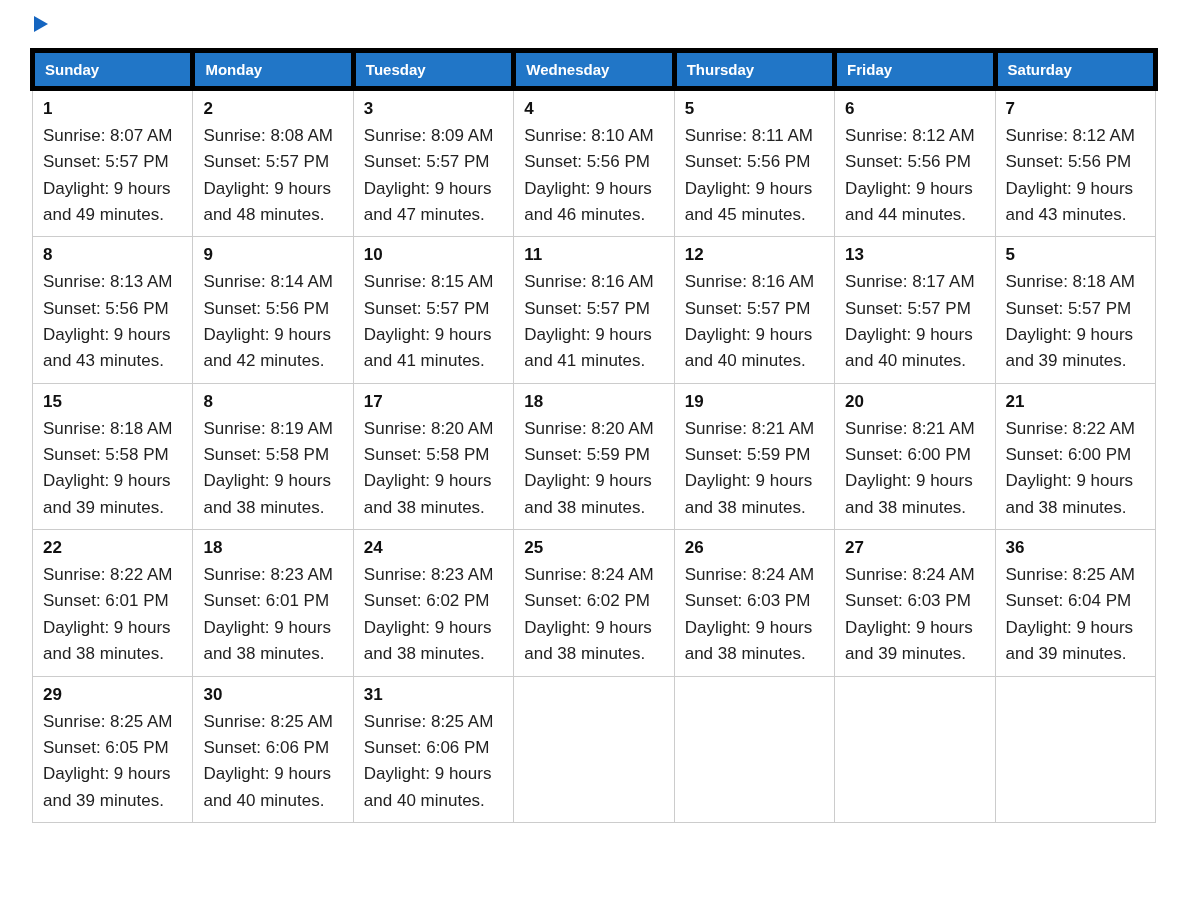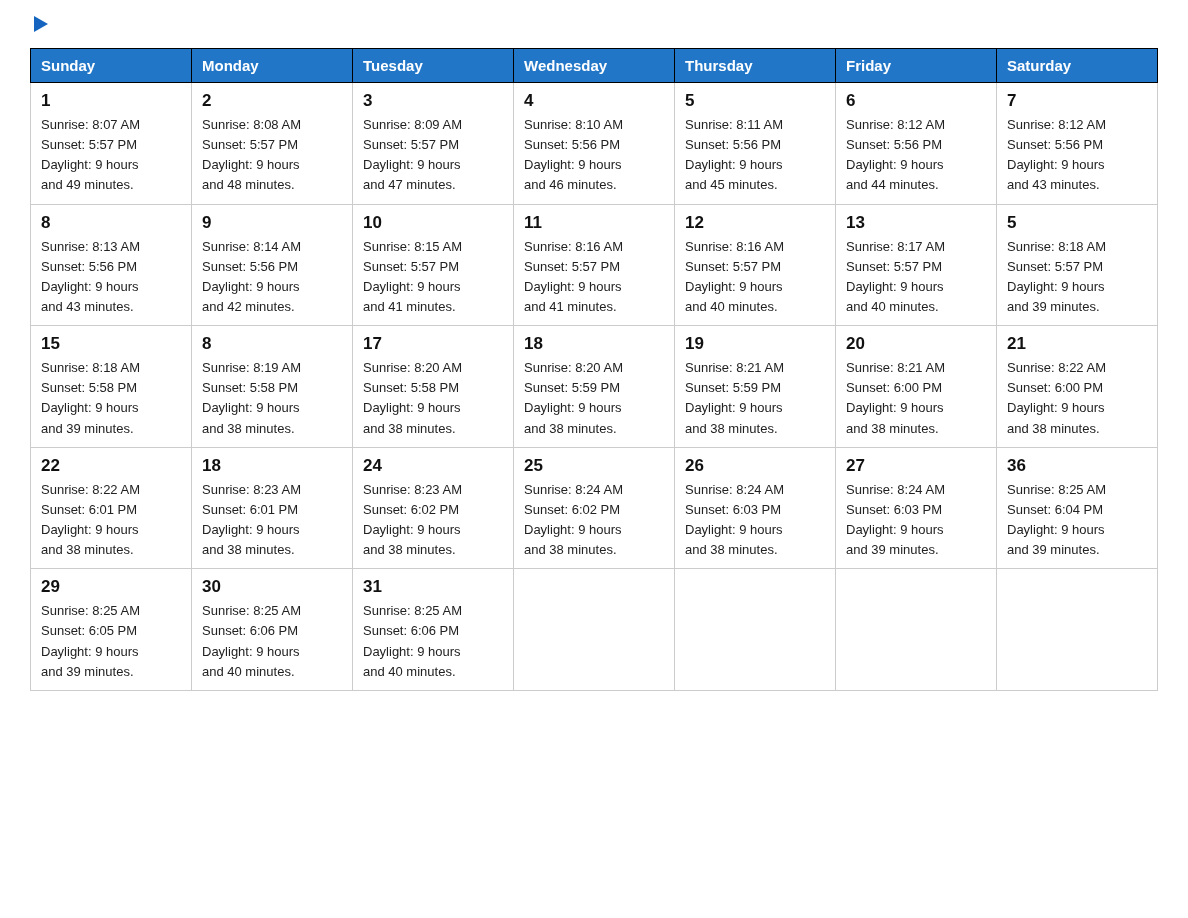--- a/index.html
+++ b/index.html
@@ -53,42 +53,42 @@
       border-collapse: collapse;
       table-layout: fixed;
     }
     thead th {
       background-color: #2176c7;
       color: #fff;
       font-size: 15px;
       font-weight: bold;
       padding: 8px 10px;
       text-align: left;
-      border: 1px solid #000000;
+      border: 5px solid #000000;
     }
     tbody td {
       vertical-align: top;
       padding: 8px 10px;
       border: 1px solid #ccc;
       font-size: 13px;
       color: #222;
       height: 110px;
     }
     tbody tr {
       background: #fff;
     }
     .day-num {
       font-size: 17px;
       font-weight: bold;
       color: #111;
       display: block;
       margin-bottom: 4px;
     }
     .day-info {
-      font-size: 13px;
+      font-size: 17px;
       line-height: 1.55;
       color: #222;
     }
     td.empty {
       background: #fff;
     }
     tbody tr td:first-child {
       border-left: 1px solid #ccc;
     }
   </style>

